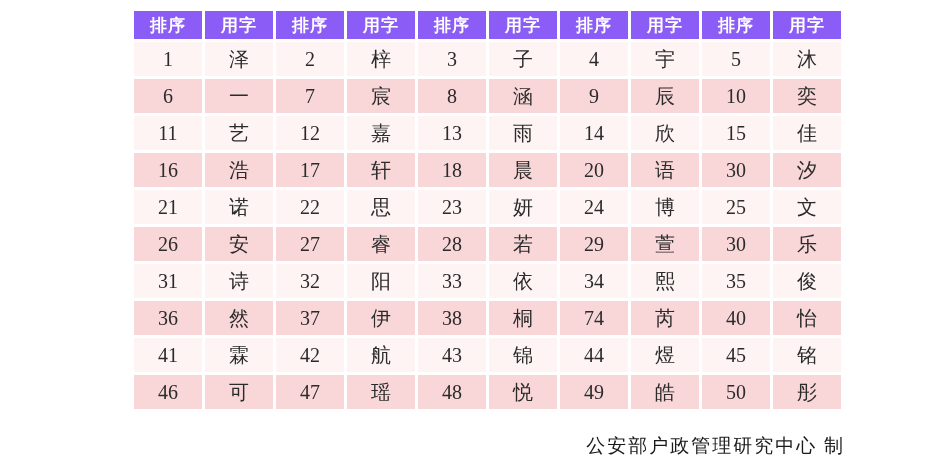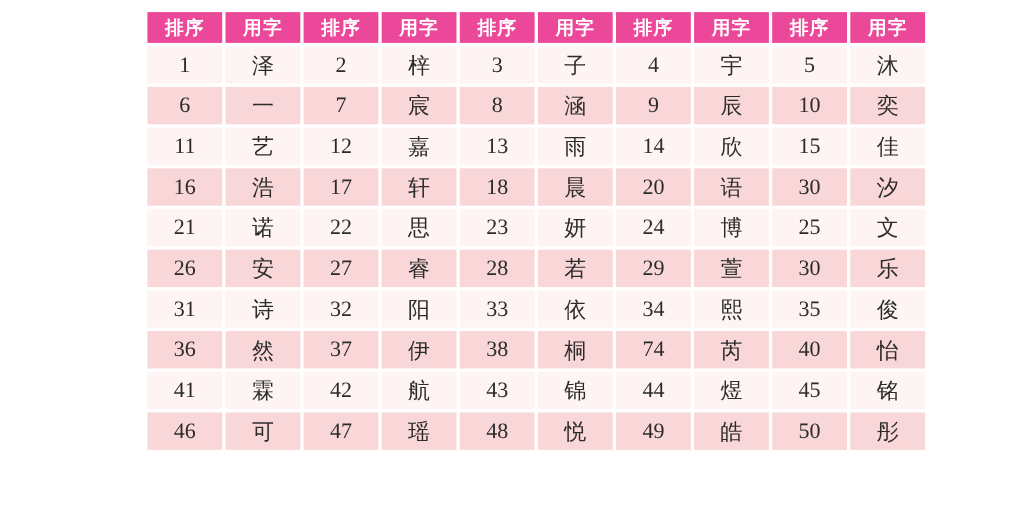--- a/index.html
+++ b/index.html
@@ -21,21 +21,21 @@
     position: absolute;
     left: 131px;
     top: 8px;
     width: 713px;
     border-collapse: separate;
     border-spacing: 3px;
     table-layout: fixed;
     background: #ffffff;
   }
   table.rank-table th {
-    background: #ec4899;
+    background: #8b5cf6;
     color: #ffffff;
     font-weight: bold;
     font-size: 17px;
     height: 28px;
     text-align: center;
     padding: 0;
     letter-spacing: 1px;
   }
   table.rank-table td {
     text-align: center;
@@ -193,13 +193,14 @@
           <td>瑶</td>
           <td>48</td>
           <td>悦</td>
           <td>49</td>
           <td>皓</td>
           <td>50</td>
           <td>彤</td>
         </tr>
       </tbody>
   </table>
+  <div class="credit">公安部户政管理研究中心 制</div>
 </div>
 
 </body></html>

